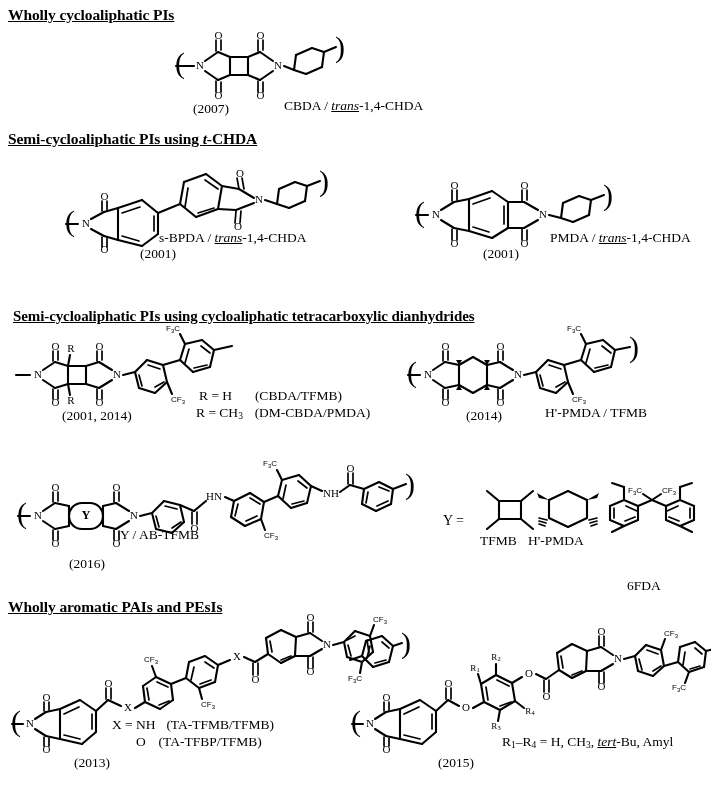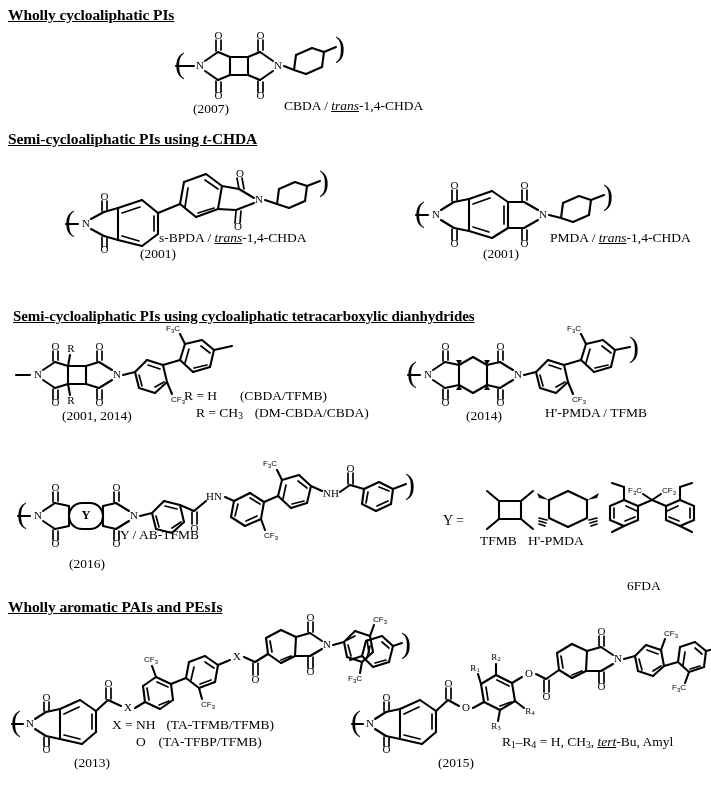--- a/index.html
+++ b/index.html
@@ -284,29 +284,29 @@
     <line class="bond b2" x1="193" y1="27" x2="180" y2="30"></line>
     <line class="bond b1" x1="179" y1="34" x2="166" y2="22"></line>
 
     <line class="bond b1" x1="171" y1="6" x2="166" y2="-4"></line>
     <text class="lbl" x="159" y="-9"><tspan>F</tspan><tspan class="s" dy="2">3</tspan><tspan dy="-2">C</tspan></text>
 
     <line class="bond b1" x1="200" y1="12" x2="218" y2="8"></line>
   </svg>
 </div>
 <div class="cap" style="left:62px;top:408px;">(2001, 2014)</div>
-<div class="cap" style="left:184px;top:388px;">
+<div class="cap" style="left:199px;top:388px;">
   <span>R = H</span>
   <span style="display:inline-block;width:16px;"></span>
   <span>(CBDA/TFMB)</span>
 </div>
 <div class="cap" style="left:196px;top:405px;">
   <span>R = CH<sub>3</sub></span>
   <span style="display:inline-block;width:5px;"></span>
-  <span>(DM-CBDA/CBDA)</span>
+  <span>(DM-CBDA/PMDA)</span>
 </div>
 
 <div class="struct" style="left:404px;top:338px;">
   <svg width="300" height="70" viewBox="0 0 300 70">
     <text class="paren" x="8" y="37">(</text>
     <line class="bond b1" x1="4" y1="37" x2="16" y2="37"></line>
     <text class="atom" x="24" y="37">N</text>
     <line class="bond b1" x1="29" y1="32" x2="41" y2="24"></line>
     <line class="bond b1" x1="29" y1="42" x2="41" y2="50"></line>
     <line class="bond b2" x1="39" y1="23" x2="39" y2="13"></line>

